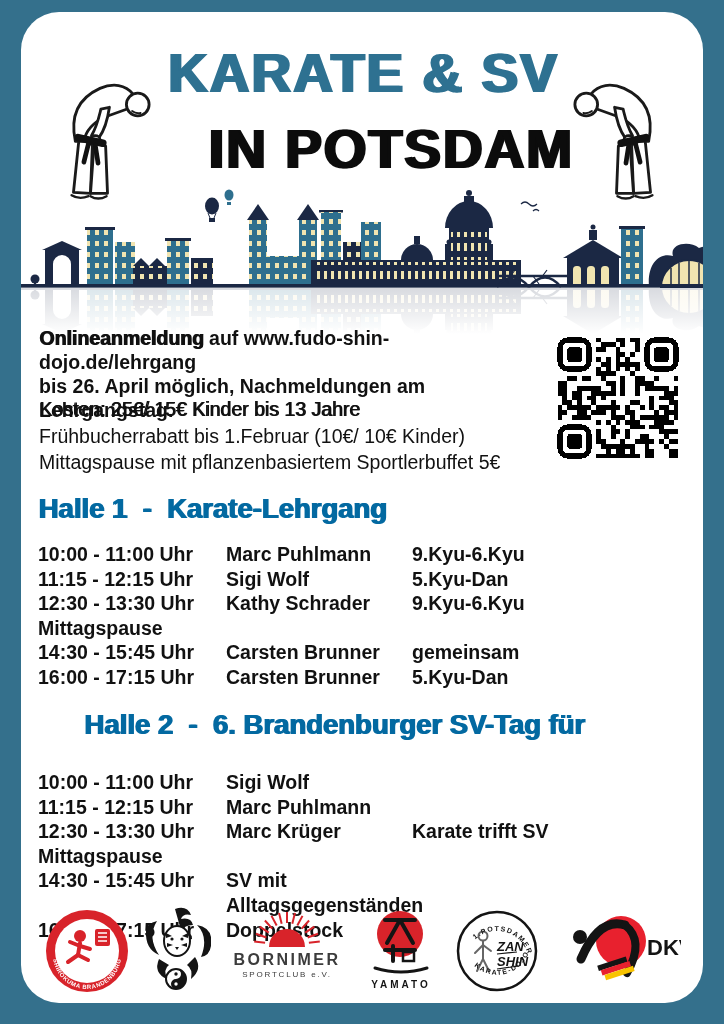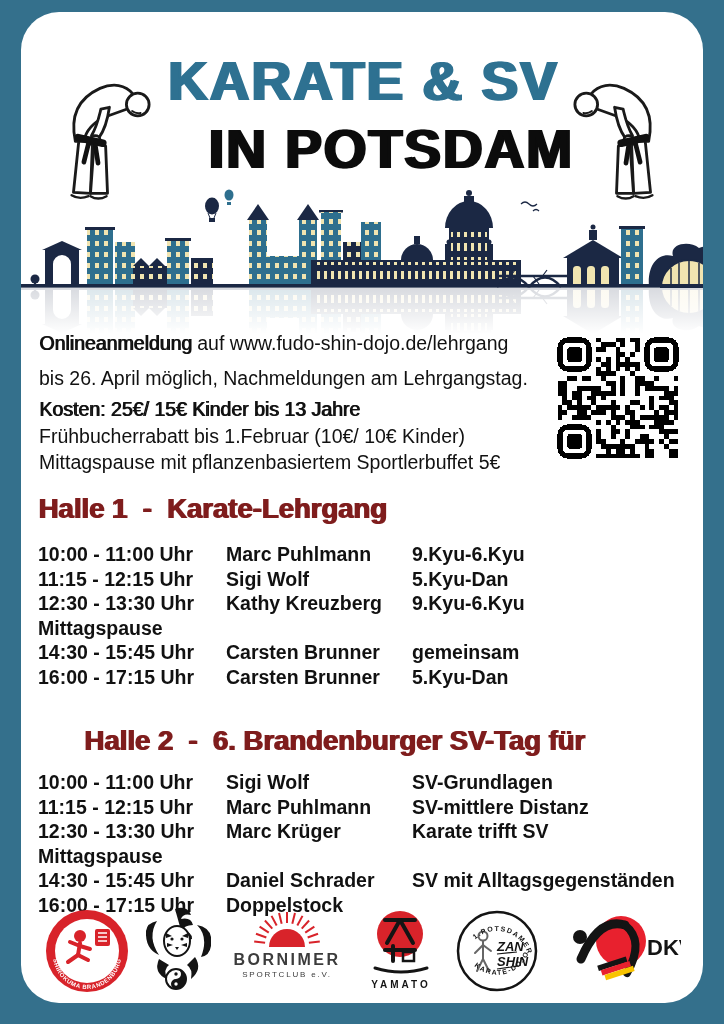--- a/index.html
+++ b/index.html
@@ -1,30 +1,30 @@
 <!DOCTYPE html>
 <html><head>
 <meta charset="utf-8">
 <style>
   html,body{margin:0;padding:0;}
   .page{position:relative;width:724px;height:1024px;background:#34708c;font-family:"Liberation Sans",sans-serif;color:#111;overflow:hidden;}
   .card{position:absolute;left:21px;top:12px;right:21px;bottom:21px;background:#ffffff;border-radius:38px;overflow:hidden;}
   .xb{text-shadow:0.055em 0 currentColor;}
-  .title1{position:absolute;top:42px;left:0;width:100%;text-align:center;font-size:55px;font-weight:bold;letter-spacing:2px;color:#2e7191;line-height:1;white-space:pre;}
+  .title1{position:absolute;top:34px;left:0;width:100%;text-align:center;font-size:55px;font-weight:bold;letter-spacing:2px;color:#2e7191;line-height:1;white-space:pre;}
   .title2{position:absolute;top:110px;left:0;width:100%;text-align:center;font-size:55px;font-weight:bold;letter-spacing:2px;color:#0c0c0c;line-height:1;white-space:pre;padding-left:28px;}
   .karateka{position:absolute;top:42px;width:104px;height:152px;}
   .karateka.left{left:26px;}
   .karateka.right{right:26px;transform:scaleX(-1);}
   .skyline{position:absolute;left:0;top:172px;width:682px;height:150px;}
-  .infoblock{position:absolute;left:18px;top:314px;width:505px;font-size:19.5px;font-weight:normal;line-height:35px;}
+  .infoblock{position:absolute;left:18px;top:314px;width:505px;font-size:19.5px;font-weight:bold;line-height:24px;}
   .costblock{position:absolute;left:18px;top:384px;width:505px;font-size:19.5px;font-weight:normal;line-height:26.5px;}
   .qr{position:absolute;left:527px;top:316px;width:140px;height:140px;}
-  .hall-heading{position:absolute;left:17px;font-size:27.5px;font-weight:bold;line-height:38px;white-space:pre;color:#7f1d1d;}
+  .hall-heading{position:absolute;left:17px;font-size:27.5px;font-weight:bold;line-height:38px;white-space:pre;color:#0369a1;}
   .h1h{top:478px;}
-  .h2h{top:672px;}
+  .h2h{top:656px;}
   .sched{position:absolute;left:17px;right:10px;font-size:19.5px;font-weight:bold;line-height:24.6px;}
   .s1{top:530px;}
   .s2{top:758px;}
   .srow{display:grid;grid-template-columns:188px 186px 1fr;}
   .logos{position:absolute;left:22px;right:22px;bottom:4px;height:96px;display:flex;justify-content:space-between;align-items:center;}
   .logos svg{display:block;}
 </style>
 </head>
 <body>
 
@@ -408,21 +408,21 @@
           <span>Marc Puhlmann</span>
           <span>9.Kyu-6.Kyu</span>
         </div>
       <div class="srow">
           <span>11:15 - 12:15 Uhr</span>
           <span>Sigi Wolf</span>
           <span>5.Kyu-Dan</span>
         </div>
       <div class="srow">
           <span>12:30 - 13:30 Uhr</span>
-          <span>Kathy Kreuzberg</span>
+          <span>Kathy Schrader</span>
           <span>9.Kyu-6.Kyu</span>
         </div>
       <div class="srow">
           <span>Mittagspause</span>
           <span></span>
           <span></span>
         </div>
       <div class="srow">
           <span>14:30 - 15:45 Uhr</span>
           <span>Carsten Brunner</span>
@@ -435,40 +435,37 @@
         </div>
     </div>
 
     <div class="hall-heading h2h xb">
       <span>Halle 2  -  6. Brandenburger SV-Tag für</span><br>
     </div>
     <div class="sched s2">
       <div class="srow">
           <span>10:00 - 11:00 Uhr</span>
           <span>Sigi Wolf</span>
-          <span>SV-Grundlagen</span>
         </div>
       <div class="srow">
           <span>11:15 - 12:15 Uhr</span>
           <span>Marc Puhlmann</span>
-          <span>SV-mittlere Distanz</span>
         </div>
       <div class="srow">
           <span>12:30 - 13:30 Uhr</span>
           <span>Marc Krüger</span>
           <span>Karate trifft SV</span>
         </div>
       <div class="srow">
           <span>Mittagspause</span>
           <span></span>
           <span></span>
         </div>
       <div class="srow">
           <span>14:30 - 15:45 Uhr</span>
-          <span>Daniel Schrader</span>
           <span>SV mit Alltagsgegenständen</span>
         </div>
       <div class="srow">
           <span>16:00 - 17:15 Uhr</span>
           <span>Doppelstock</span>
         </div>
     </div>
 
     <div class="logos">
       <svg width="88" height="88" viewBox="0 0 88 88">

